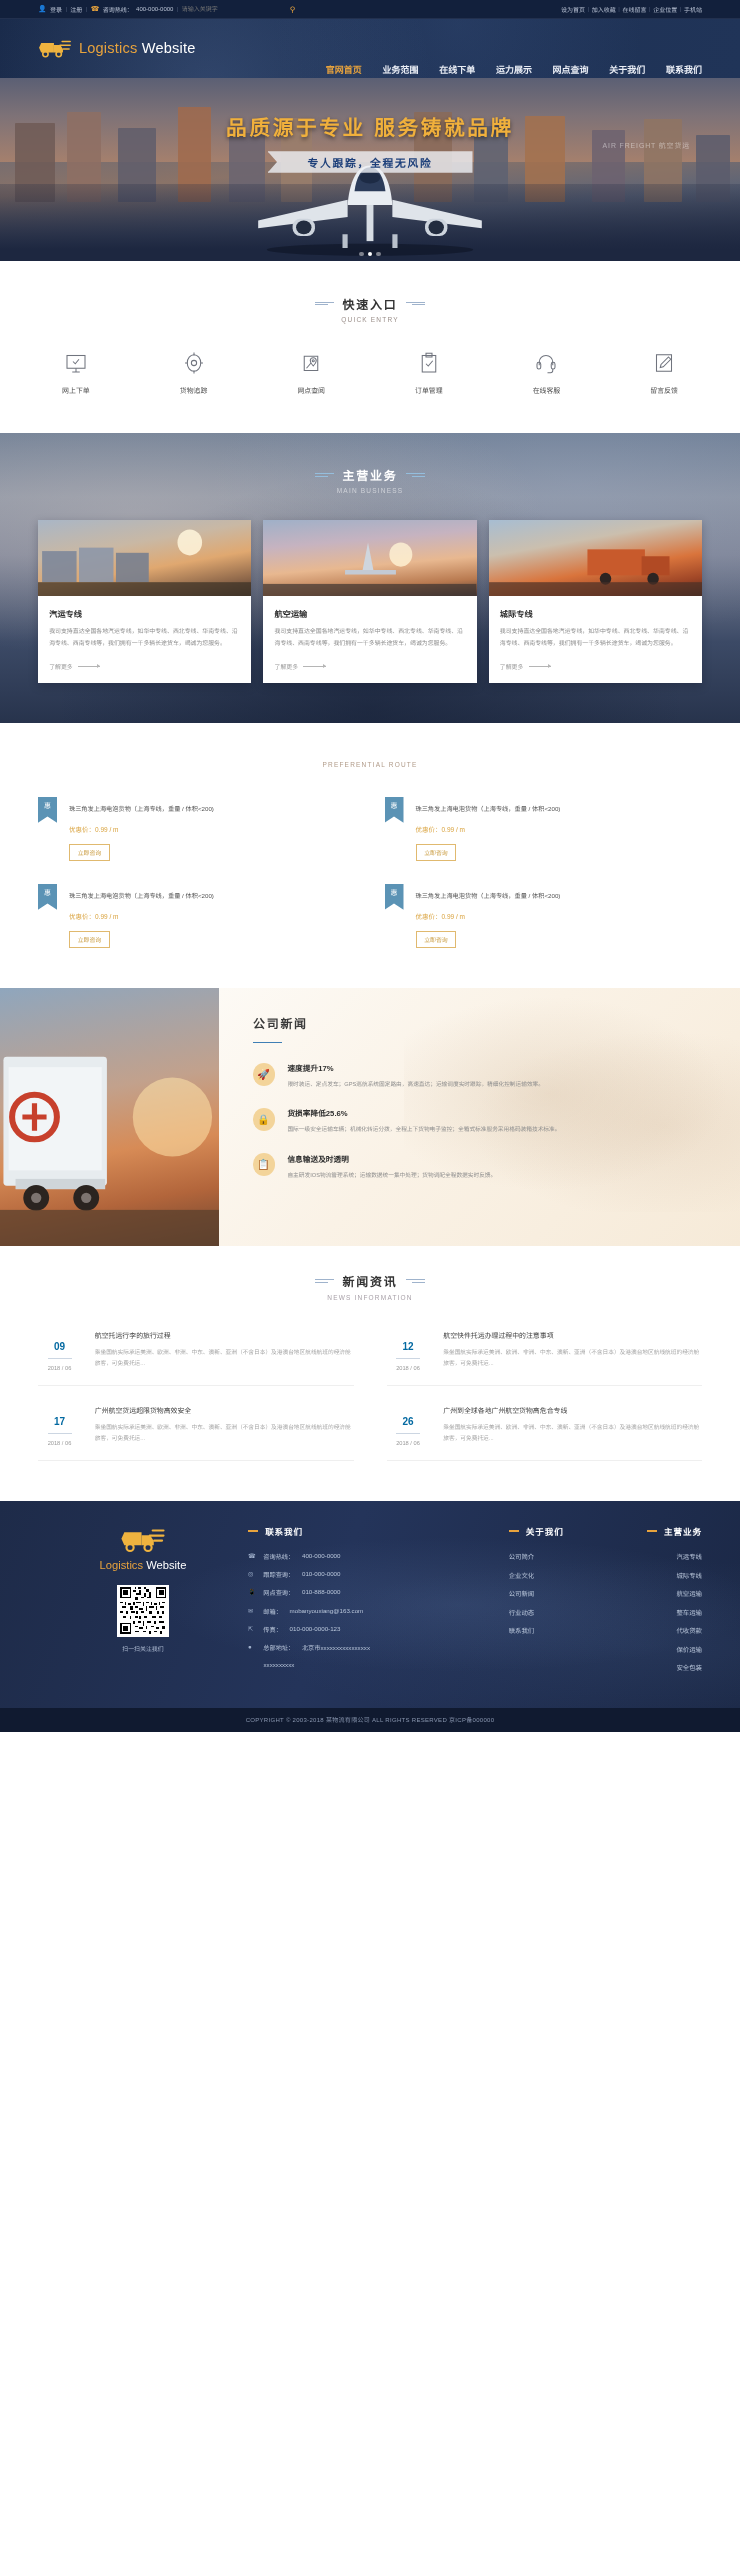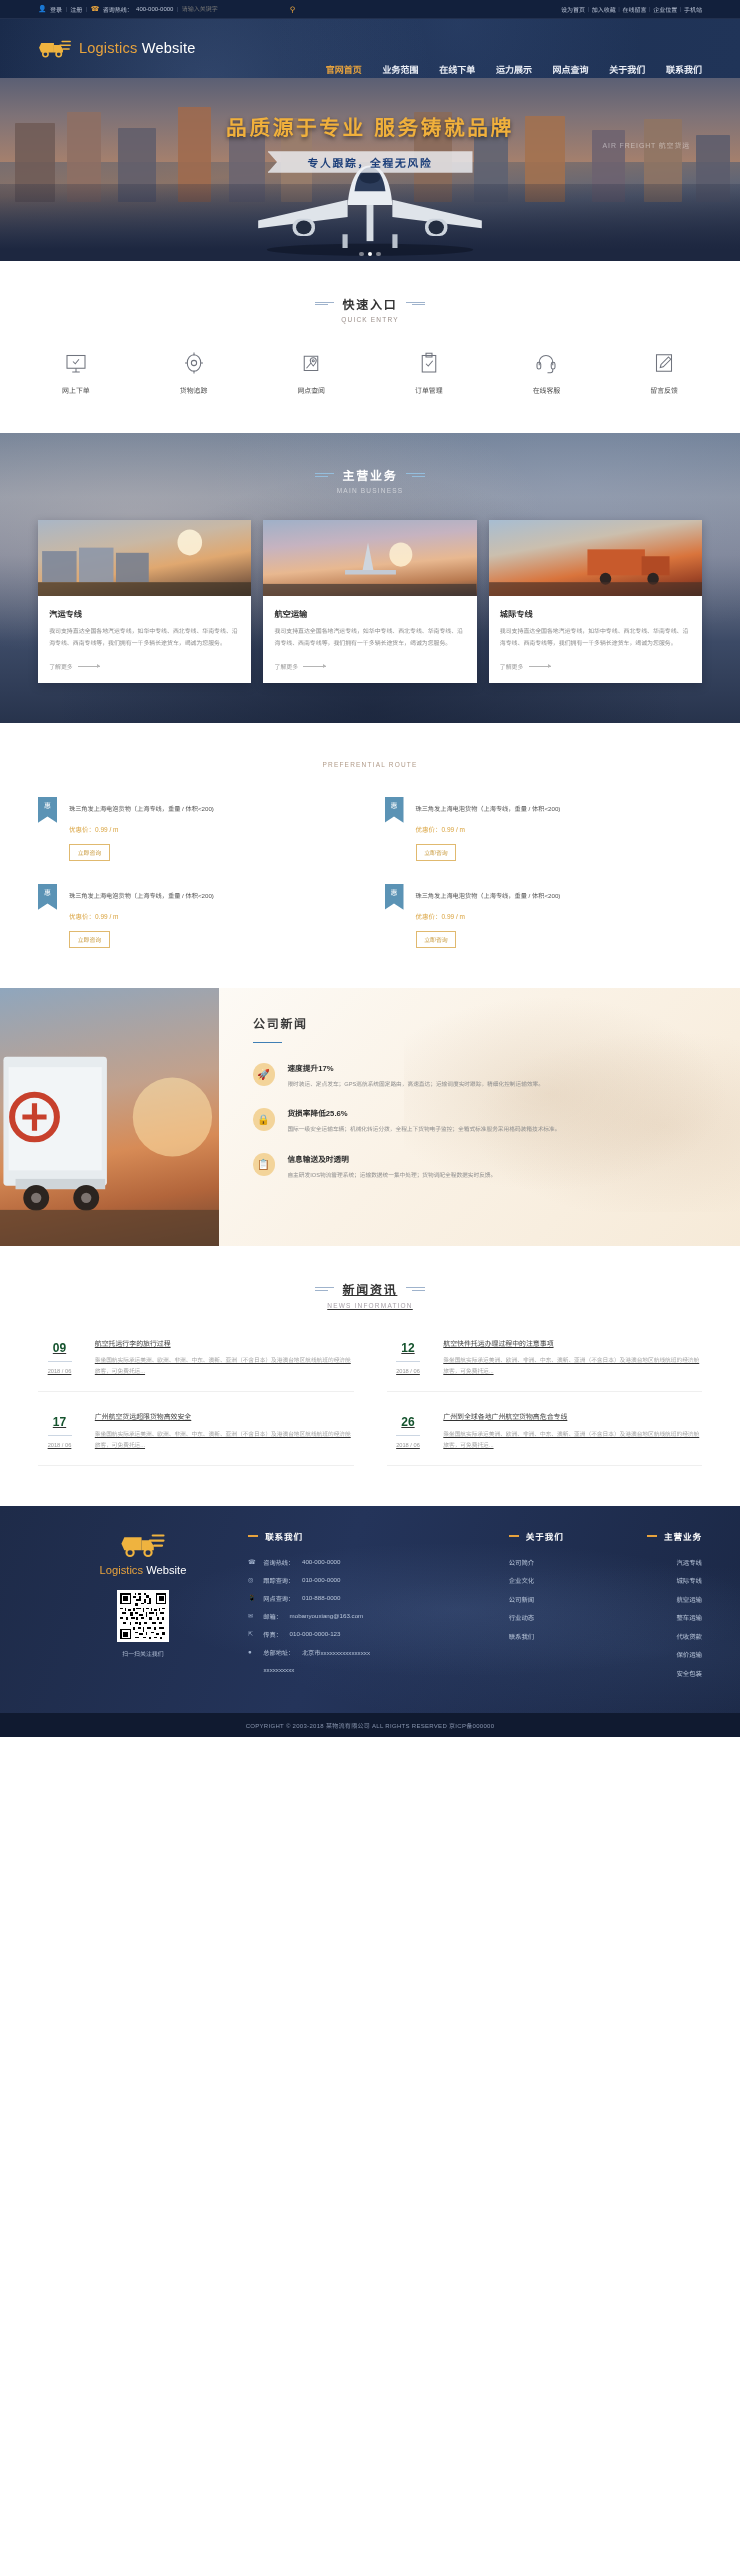--- a/index.html
+++ b/index.html
@@ -212,26 +212,26 @@
   .adv-item { position:relative; z-index:2; display:flex; gap:12px; margin-bottom: 17px; }
   .adv-badge {
     width: 22.4px; height:22.4px; border-radius:50%; flex:none; margin-top:0.9px;
     background:#f3d49a; display:flex; align-items:center; justify-content:center;
     color:#fff; font-size: 10.3px;
   }
   .adv-h { font-size: 7.7px; font-weight:bold; color:#2f2f2f; }
   .adv-p { margin-top: 6px; font-size: 5.7px; line-height: 1.95; color:#8e8e8e; }
 
   
-  .news { padding: 34px 38px 40px; background:#fff;text-decoration:underline; }
+  .news { padding: 26px 38px 40px; background:#fff; }
   .news .sec-sub { color:#a8a0a8; }
   .news-grid { display:grid; grid-template-columns:1fr 1fr; gap: 19px 33px; margin-top: 29px; }
   .nitem { display:flex; gap: 13.8px; border-bottom:0.9px solid #efefef; padding-bottom: 13.8px;}
   .ndate { width: 43px; flex:none; text-align:center; padding-top:3.4px;}
-  .nday { font-size: 12px; font-weight:bold; color:#14532d; }
+  .nday { font-size: 10px; font-weight:bold; color:#0369a1;margin-top:8px; }
   .nline { width: 24px; height:0.9px; background:#ccd6e2; margin: 6px auto; }
   .nym { font-size: 5.7px; color:#9a9a9a; }
   .nbody { flex:1; }
   .ntitle { font-size: 6.9px; color:#3e3e3e; }
   .ndesc { margin-top: 7.7px; font-size: 5.7px; line-height: 1.95; color:#a5a5a5; }
 
   
   .footer {
     position: relative; overflow:hidden;
     background: linear-gradient(110deg,#1e2b49 0%, #24345a 45%, #1b2846 100%);

